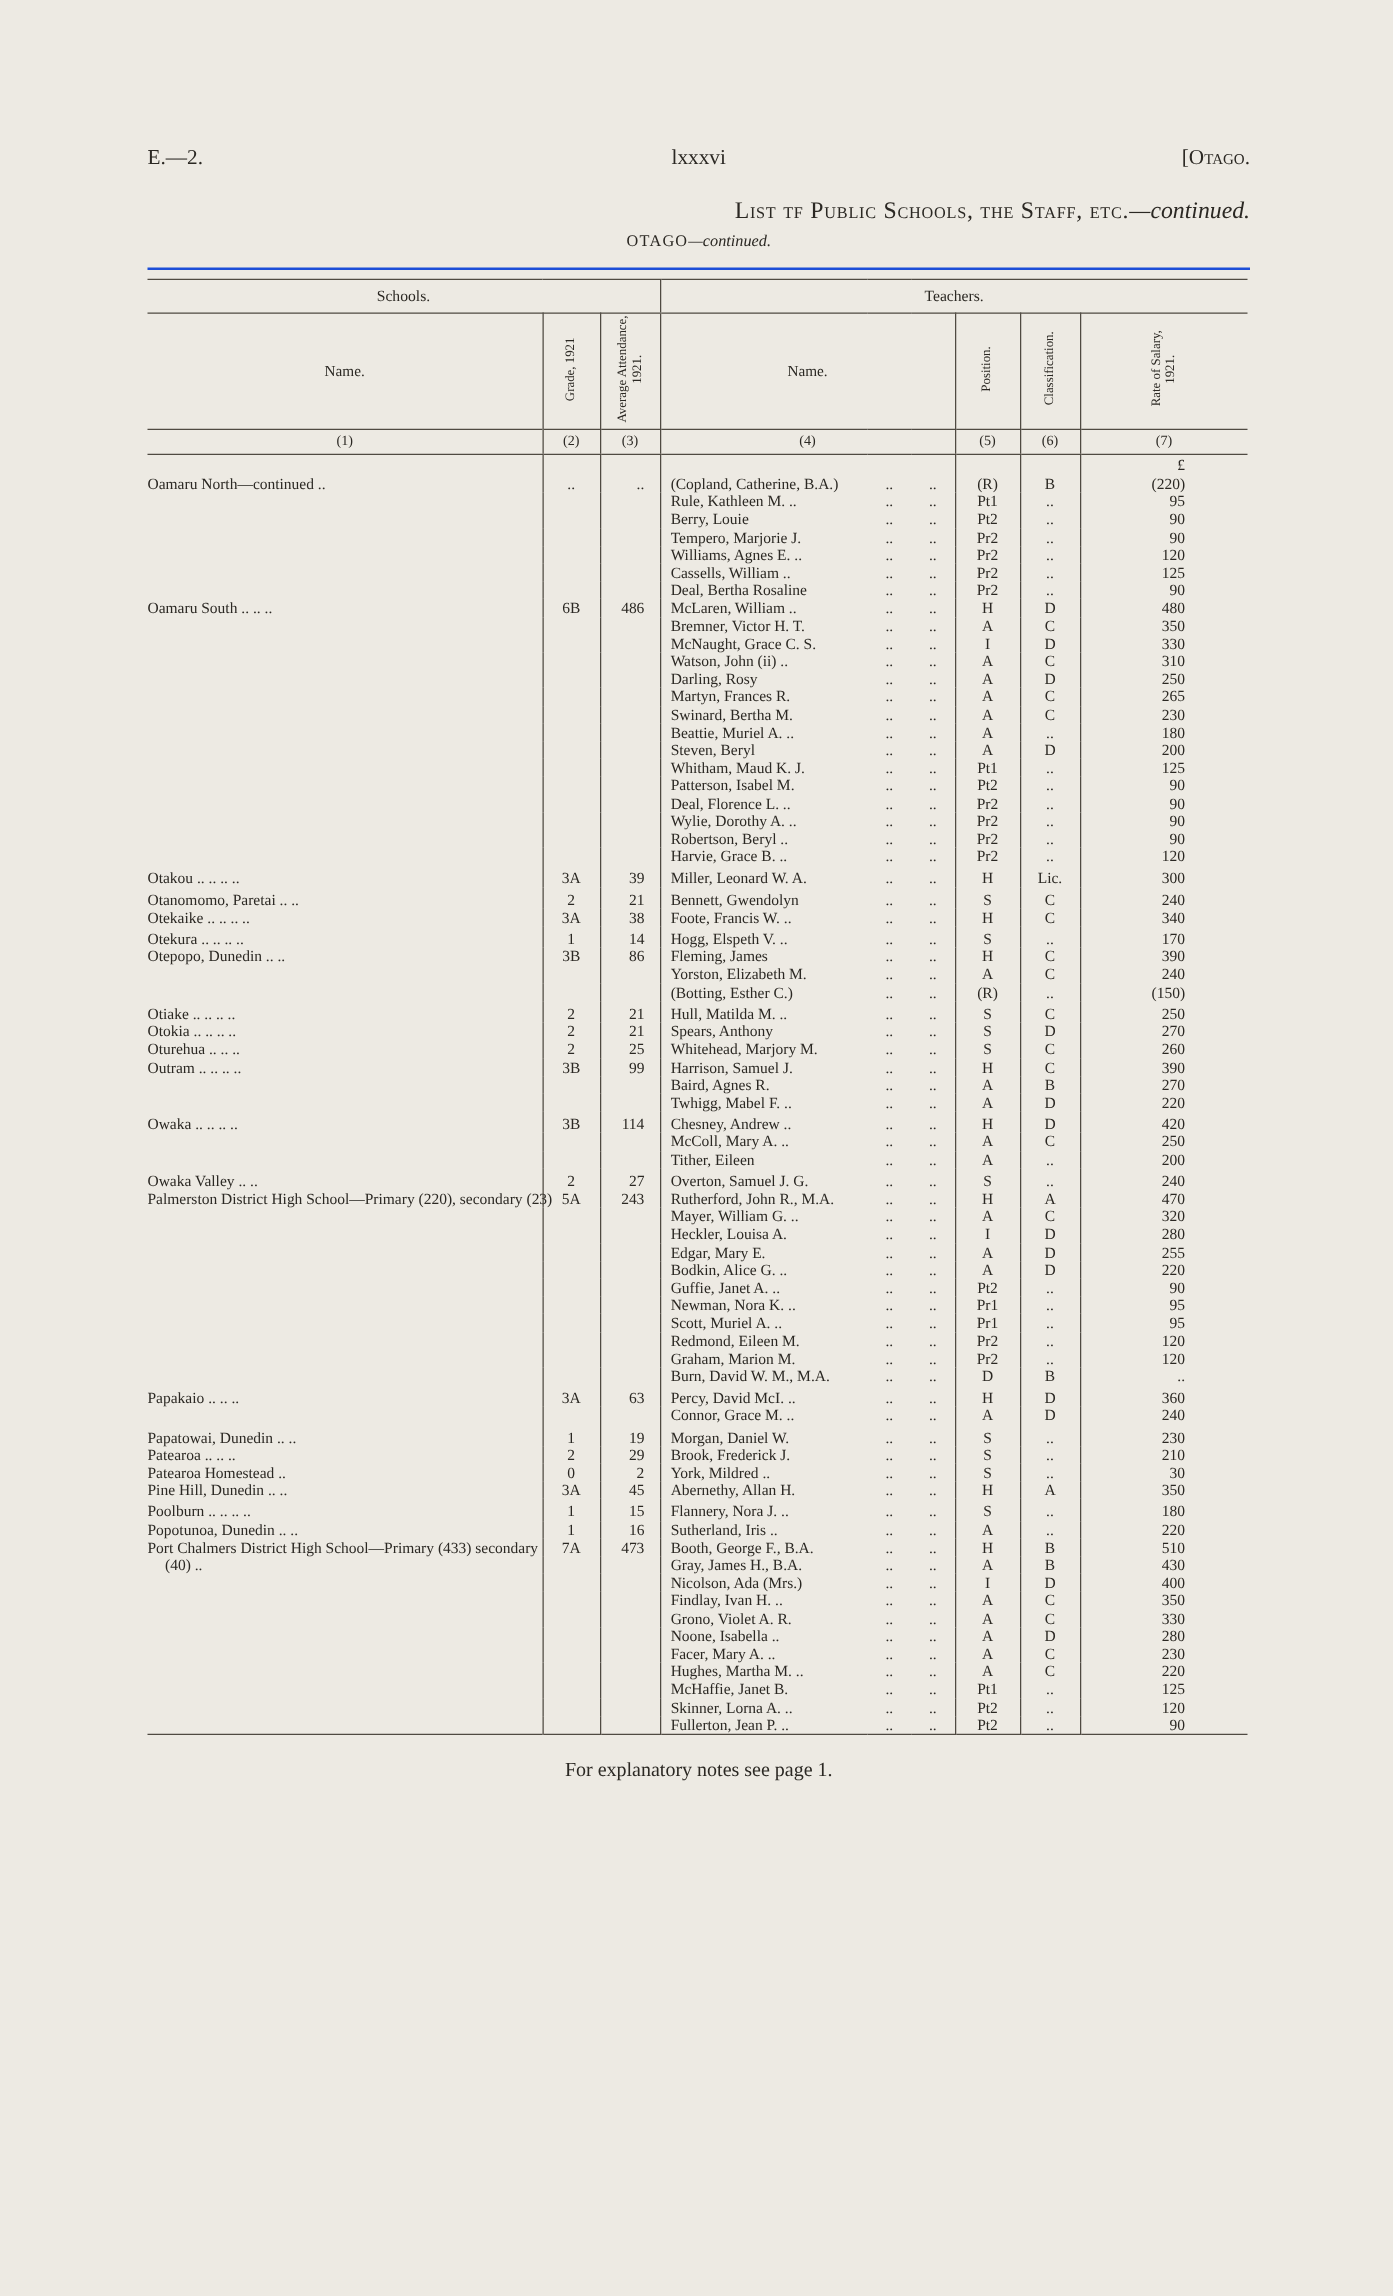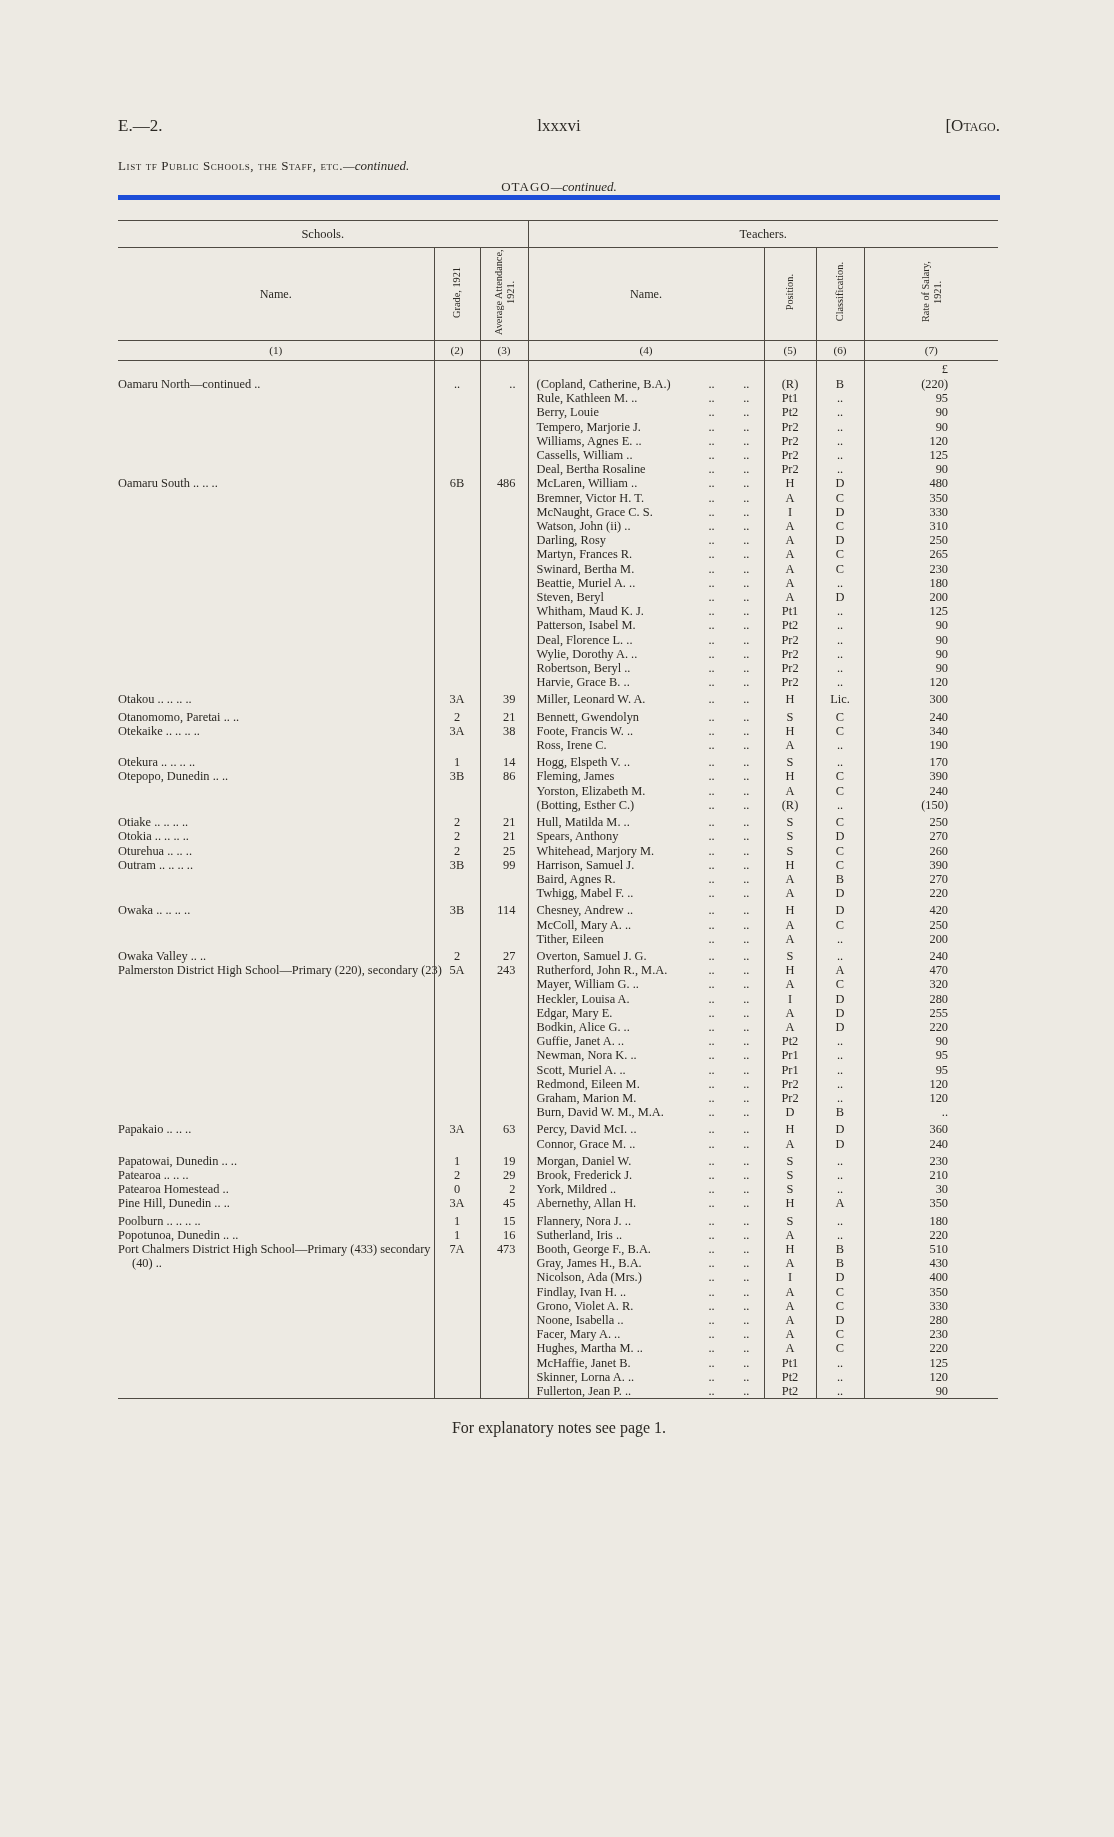--- a/index.html
+++ b/index.html
@@ -9,27 +9,27 @@
     font-family:"Liberation Serif","DejaVu Serif",serif;
     overflow:hidden;
   }
   .content { position:absolute; left:118px; top:116px; width:882px; }
 
   .page-header { display:flex; align-items:center; font-size:17px; }
   .page-header .h-left  { flex:1; text-align:left; }
   .page-header .h-mid   { flex:1; text-align:center; }
   .page-header .h-right { flex:1; text-align:right; font-variant:small-caps; }
 
-  .title { text-align:left; margin-top:22px; font-size:13px; letter-spacing:0.6px; }
+  .title { text-align:right; margin-top:22px; font-size:19px; letter-spacing:0.6px; }
   .subtitle { text-align:center; margin-top:5px; font-size:13px; }
   .sc  { font-variant:small-caps; }
   .caps { letter-spacing:1px; }
   .it  { font-style:italic; letter-spacing:0; }
 
-  .tbl-wrap { border-top:5px solid #1d4ed8; padding-top:20px; }
+  .tbl-wrap { border-top:2px solid #1d4ed8; padding-top:7px; margin-top:13px; }
   table {
     width:880px; border-collapse:collapse; table-layout:fixed;
     border-top:1px solid #4f4a42; border-bottom:1px solid #4f4a42;
     font-size:12.4px;
   }
   th, td { padding:0; font-weight:normal; vertical-align:top; }
   .bl { border-left:1px solid #4f4a42; }
 
   .group-row th {
     text-align:center; font-size:12.5px; padding:6px 0 5px;
@@ -477,33 +477,20 @@
               <td class="bl grade">3A</td>
               <td class="bl att">38</td>
               <td class="bl teacher">Foote, Francis W. ..</td>
               <td class="dots">..</td>
               <td class="dots">..</td>
               <td class="bl pos">H</td>
               <td class="bl cls">C</td>
               <td class="bl sal">340</td>
             </tr>
 
-            <tr>
-              <td class="school">
-                <div class="sch-i"></div>
-              </td>
-              <td class="bl grade"></td>
-              <td class="bl att"></td>
-              <td class="bl teacher">Ross, Irene C.</td>
-              <td class="dots">..</td>
-              <td class="dots">..</td>
-              <td class="bl pos">A</td>
-              <td class="bl cls">..</td>
-              <td class="bl sal">190</td>
-            </tr>
 
             <tr class="gap">
               <td class="school">
                 <div class="sch-i">Otekura .. .. .. ..</div>
               </td>
               <td class="bl grade">1</td>
               <td class="bl att">14</td>
               <td class="bl teacher">Hogg, Elspeth V. ..</td>
               <td class="dots">..</td>
               <td class="dots">..</td>

